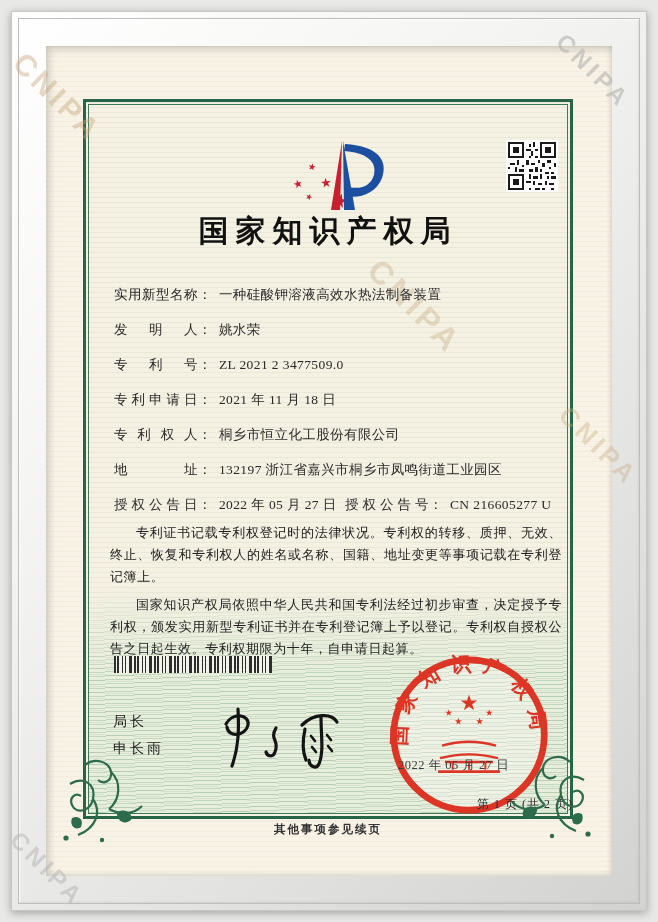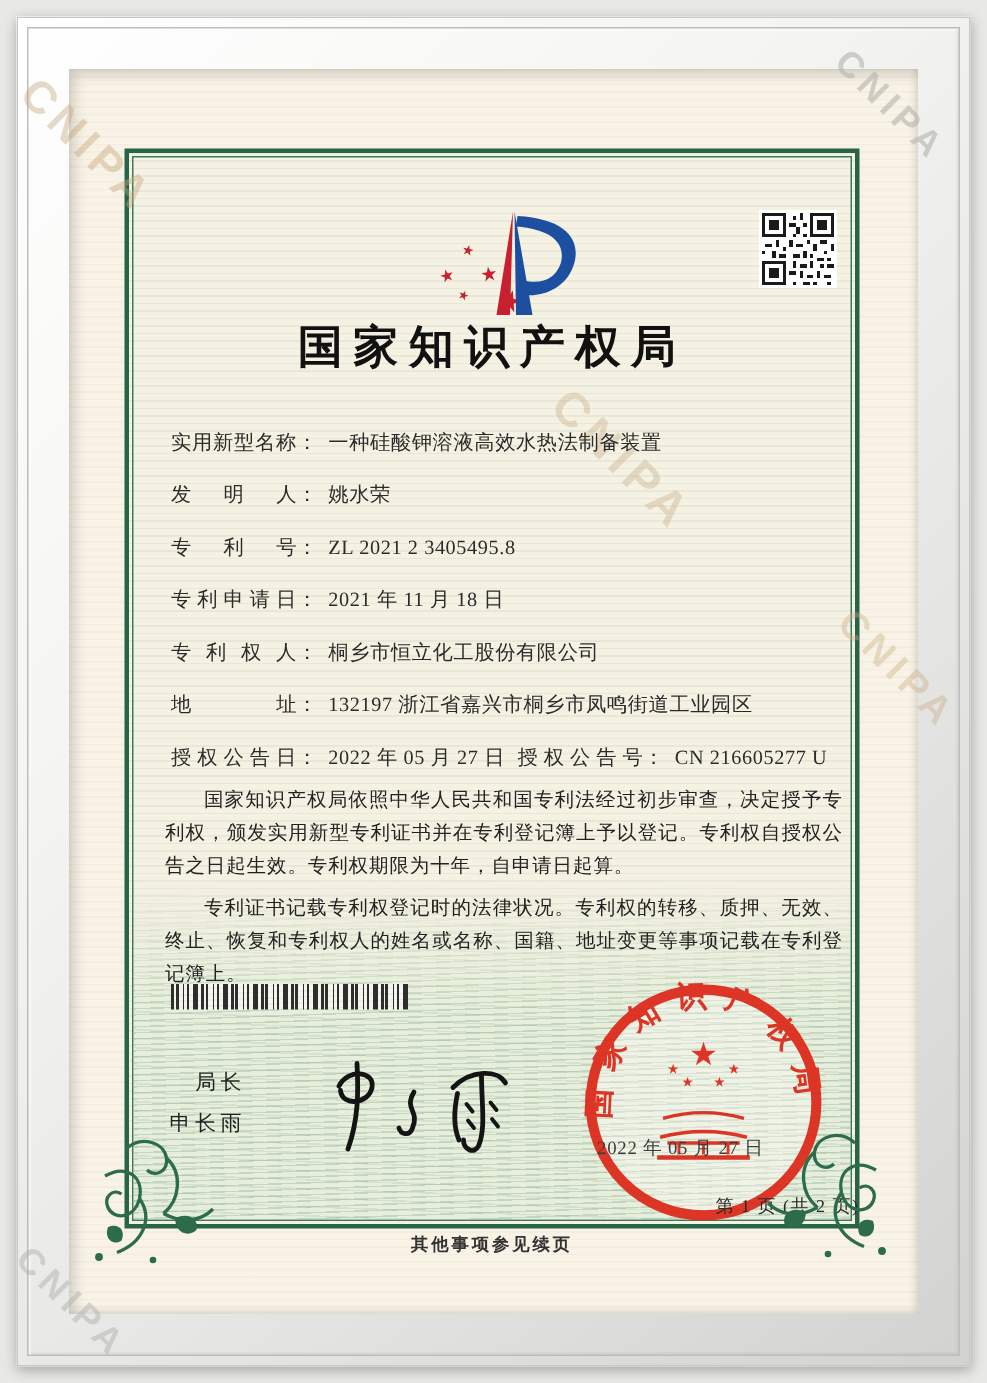--- a/index.html
+++ b/index.html
@@ -57,21 +57,21 @@
   .barcode{position:absolute;left:68px;top:610px;width:158px;height:17px;
     background-color:rgba(252,251,246,.65);
     background-image:repeating-linear-gradient(90deg,
       #2e2e2e 0 2px, transparent 2px 3px,
       #2e2e2e 3px 5px, transparent 5px 8px,
       #2e2e2e 8px 9px, transparent 9px 11px,
       #2e2e2e 11px 12px, transparent 12px 15px,
       #2e2e2e 15px 18px, transparent 18px 20px);}
 
   .director{position:absolute;left:67px;top:662px;font-size:14px;letter-spacing:3px;
-    font-family:"Liberation Sans","DejaVu Sans",sans-serif;color:#222;text-align:right;}
+    font-family:"Liberation Sans","DejaVu Sans",sans-serif;color:#222;}
   .director div{line-height:27px;}
   .sig{position:absolute;left:158px;top:652px;width:150px;height:78px;}
 
   .seal{position:absolute;left:341px;top:607px;width:164px;height:164px;mix-blend-mode:multiply;opacity:.95;}
   .seal-date{position:absolute;left:352px;top:711px;width:146px;font-size:12.5px;
     letter-spacing:.5px;color:#3c3c3c;z-index:4;}
 
   .page-no{position:absolute;left:37px;top:750px;width:490px;text-align:right;font-size:12px;letter-spacing:1px;}
   .note{position:absolute;left:37px;top:776px;width:490px;text-align:center;font-size:11.5px;letter-spacing:2px;color:#333;font-weight:bold;}
 
@@ -190,21 +190,21 @@
           <span>发</span>
           <span>明</span>
           <span>人</span>
         </span><span>：</span><span class="val">姚水荣</span>
     </div>
     <div class="row" style="top:310px">
       <span class="lbl spread">
           <span>专</span>
           <span>利</span>
           <span>号</span>
-        </span><span>：</span><span class="val">ZL 2021 2 3405495.8</span>
+        </span><span>：</span><span class="val">ZL 2021 2 3477509.0</span>
     </div>
     <div class="row" style="top:345px">
       <span class="lbl spread">
           <span>专</span>
           <span>利</span>
           <span>申</span>
           <span>请</span>
           <span>日</span>
         </span><span>：</span><span class="val">2021 年 11 月 18 日</span>
     </div>
@@ -235,22 +235,22 @@
             <span>授</span>
             <span>权</span>
             <span>公</span>
             <span>告</span>
             <span>号</span>
           </span><span>：</span><span class="val">CN 216605277 U</span>
       </span>
     </div>
 
     <div class="paras">
+      <p>专利证书记载专利权登记时的法律状况。专利权的转移、质押、无效、终止、恢复和专利权人的姓名或名称、国籍、地址变更等事项记载在专利登记簿上。</p>
       <p>国家知识产权局依照中华人民共和国专利法经过初步审查，决定授予专利权，颁发实用新型专利证书并在专利登记簿上予以登记。专利权自授权公告之日起生效。专利权期限为十年，自申请日起算。</p>
-      <p>专利证书记载专利权登记时的法律状况。专利权的转移、质押、无效、终止、恢复和专利权人的姓名或名称、国籍、地址变更等事项记载在专利登记簿上。</p>
     </div>
 
     <div class="barcode"></div>
 
     <div class="director">
       <div>局长</div>
       <div>申长雨</div>
     </div>
 
     <svg class="sig" viewBox="0 0 150 78">

